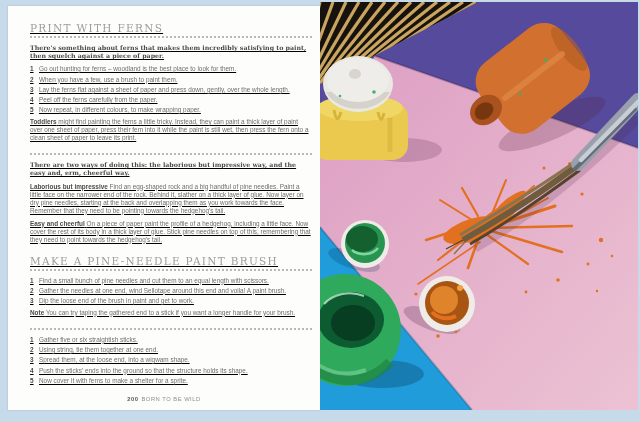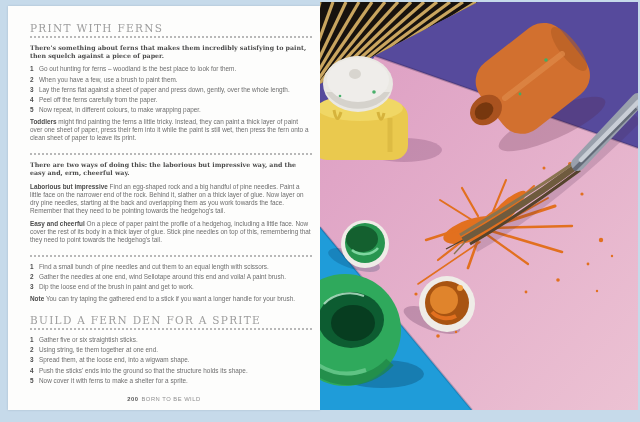--- a/index.html
+++ b/index.html
@@ -8,20 +8,21 @@
     background:var(--frame,#c6daea);
     font-family:"Liberation Sans",sans-serif;
     -webkit-font-smoothing:antialiased;
   }
   
   .page-left{
     position:absolute;left:8px;top:6px;width:312px;height:404px;
     background:#fdfdfc;box-sizing:border-box;
     padding:16px 8px 0 22px;
     box-shadow:0 0 2px rgba(80,100,120,.25);
+    text-decoration:underline;
   }
   .section{margin:0 0 11px;}
   .section-title{
     font-family:"DejaVu Serif",serif;font-weight:400;
     color:#9d9d9d;font-size:10.5px;letter-spacing:1.3px;
     margin:0 0 2px;text-transform:uppercase;
   }
   .dotted-rule{border-top:2px dotted #b8b8b8;height:0;margin:2px 0 6px;}
   .intro{
     font-family:"DejaVu Serif",serif;font-weight:700;
@@ -90,40 +91,40 @@
   </div>
 
   <div class="section">
     <div class="dotted-rule"></div>
     <p class="intro">There are two ways of doing this: the laborious but impressive way, and the easy and, erm, cheerful way.</p>
     <p class="para"><b>Laborious but impressive</b> <span>Find an egg-shaped rock and a big handful of pine needles. Paint a little face on the narrower end of the rock. Behind it, slather on a thick layer of glue. Now layer on dry pine needles, starting at the back and overlapping them as you work towards the face. Remember that they need to be pointing towards the hedgehog's tail.</span></p>
     <p class="para"><b>Easy and cheerful</b> <span>On a piece of paper paint the profile of a hedgehog, including a little face. Now cover the rest of its body in a thick layer of glue. Stick pine needles on top of this, remembering that they need to point towards the hedgehog's tail.</span></p>
   </div>
 
   <div class="section">
+    <h2 class="section-title">MAKE A PINE-NEEDLE PAINT BRUSH</h2>
     <div class="dotted-rule"></div>
     <ol class="steps">
       <li class="step">
           <span class="num">1</span>
           <span>Find a small bunch of pine needles and cut them to an equal length with scissors.</span>
         </li>
       <li class="step">
           <span class="num">2</span>
           <span>Gather the needles at one end, wind Sellotape around this end and voila! A paint brush.</span>
         </li>
       <li class="step">
           <span class="num">3</span>
           <span>Dip the loose end of the brush in paint and get to work.</span>
         </li>
     </ol>
     <p class="para"><b>Note</b> <span>You can try taping the gathered end to a stick if you want a longer handle for your brush.</span></p>
   </div>
 
   <div class="section">
-    <h2 class="section-title">BUILD A FERN DEN FOR A SPRITE</h2>
     <div class="dotted-rule"></div>
     <ol class="steps">
       <li class="step">
           <span class="num">1</span>
           <span>Gather five or six straightish sticks.</span>
         </li>
       <li class="step">
           <span class="num">2</span>
           <span>Using string, tie them together at one end.</span>
         </li>

